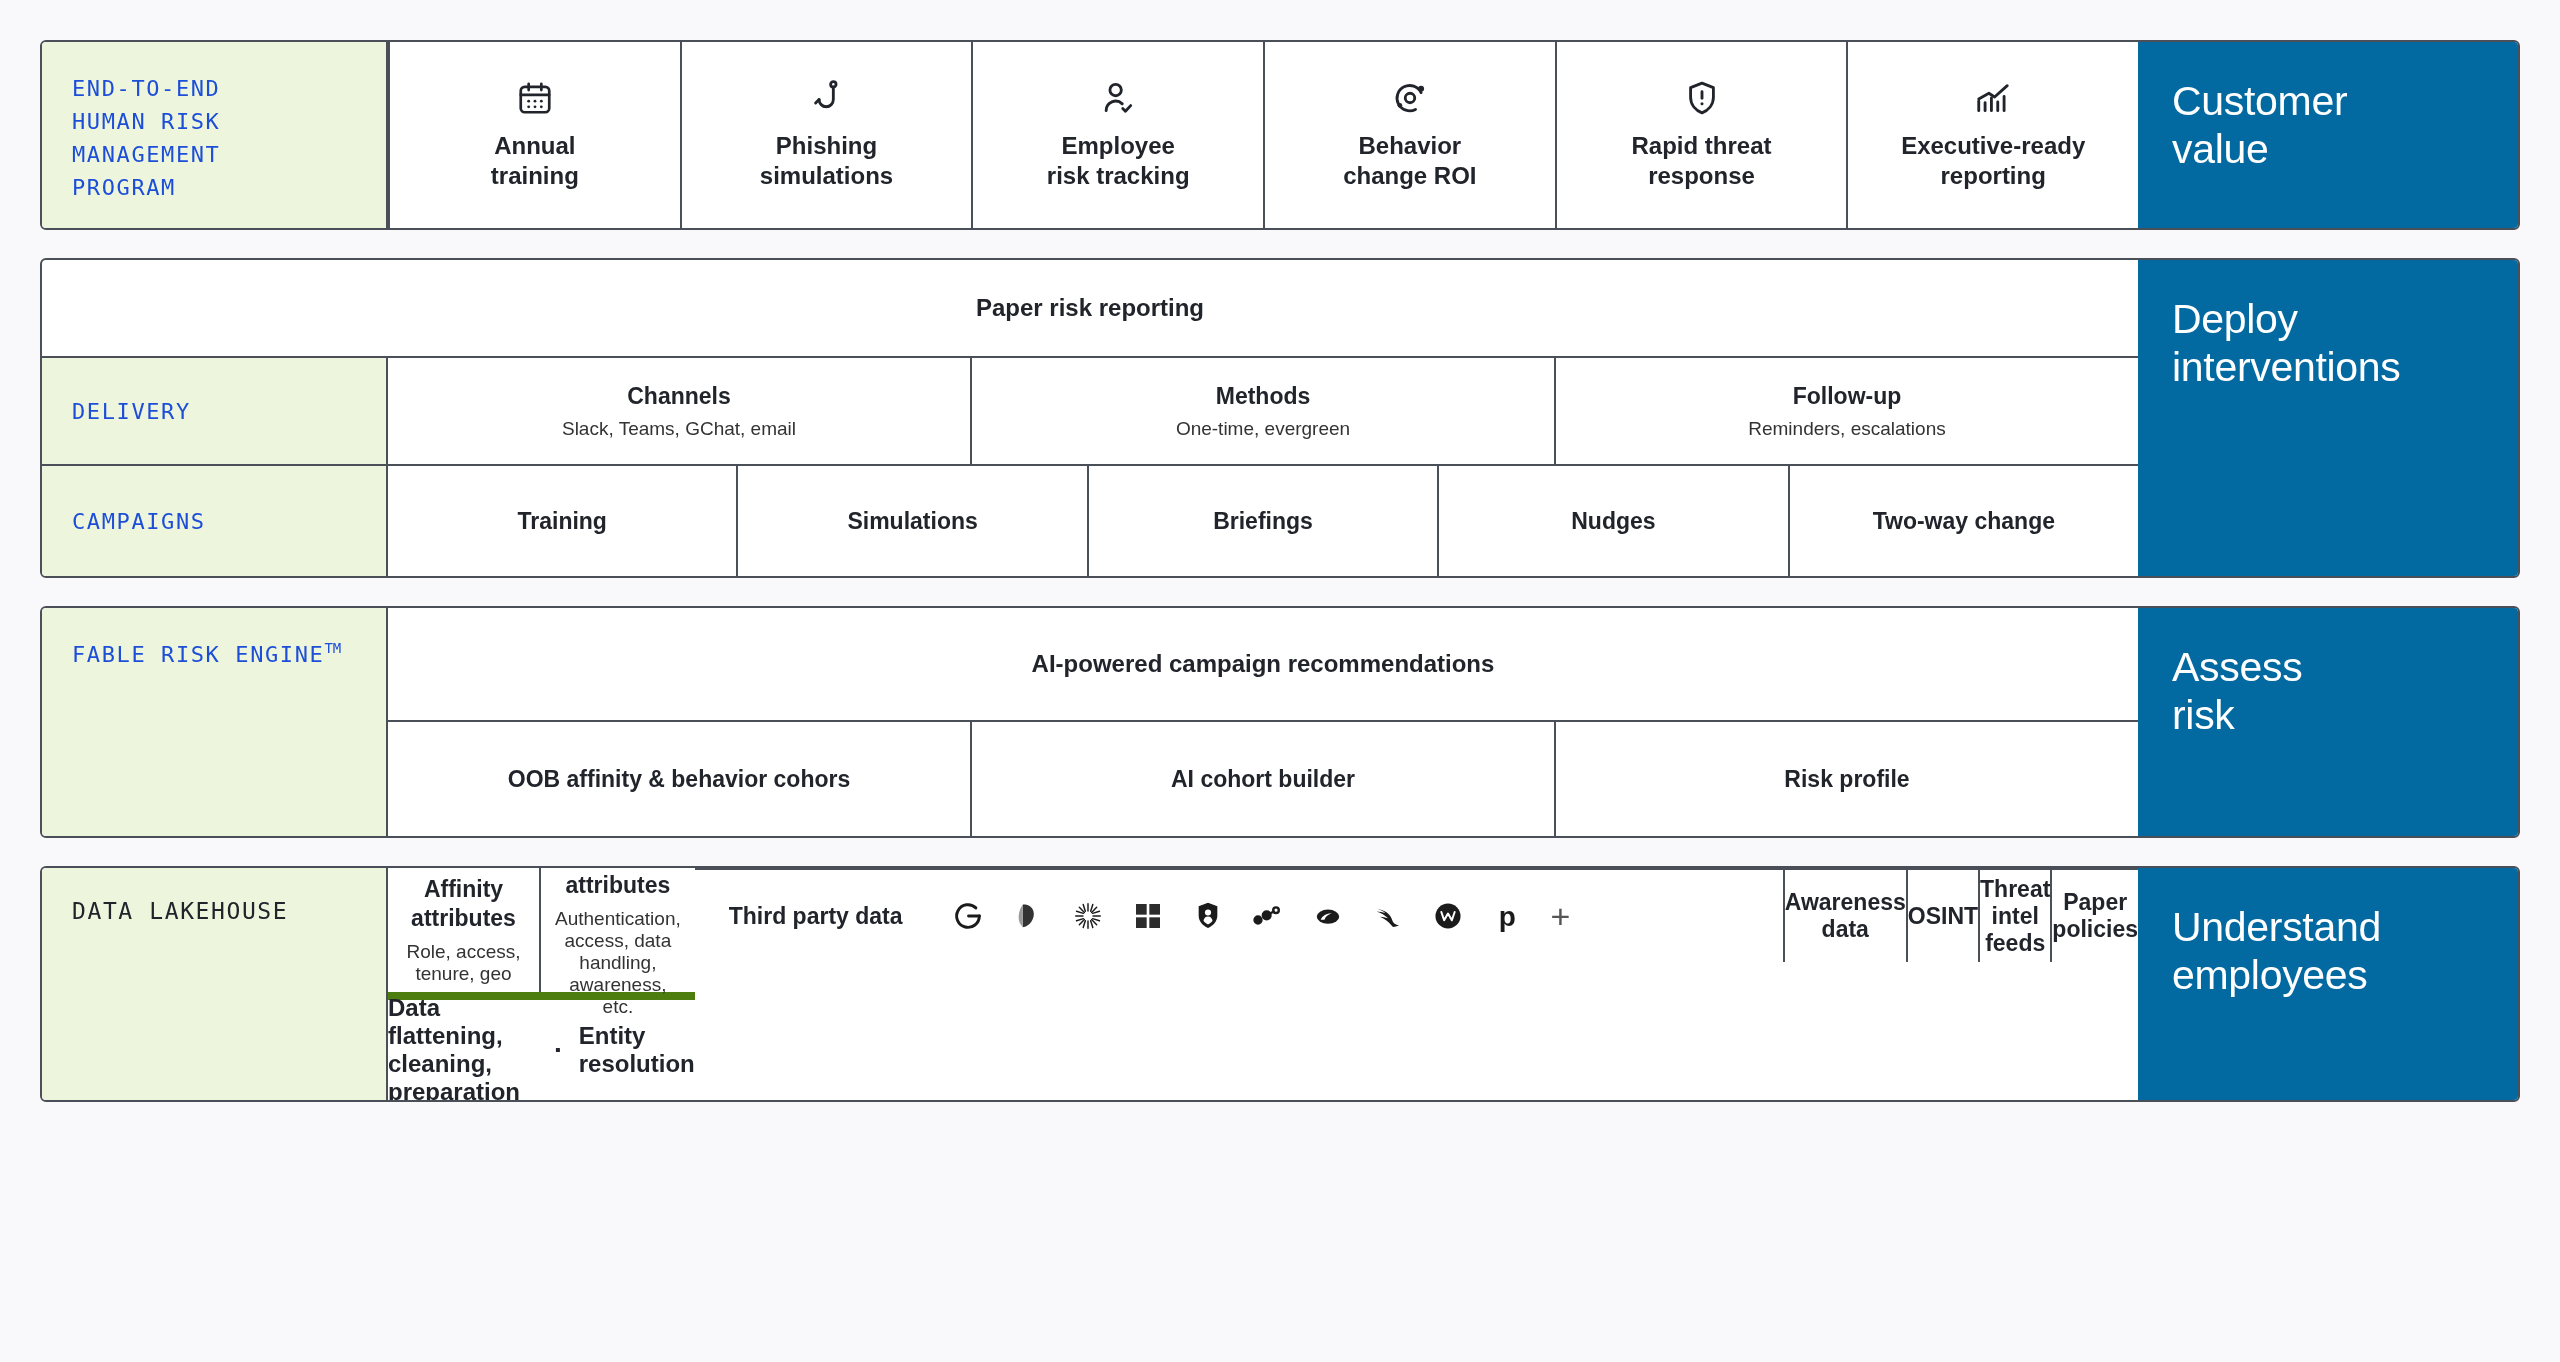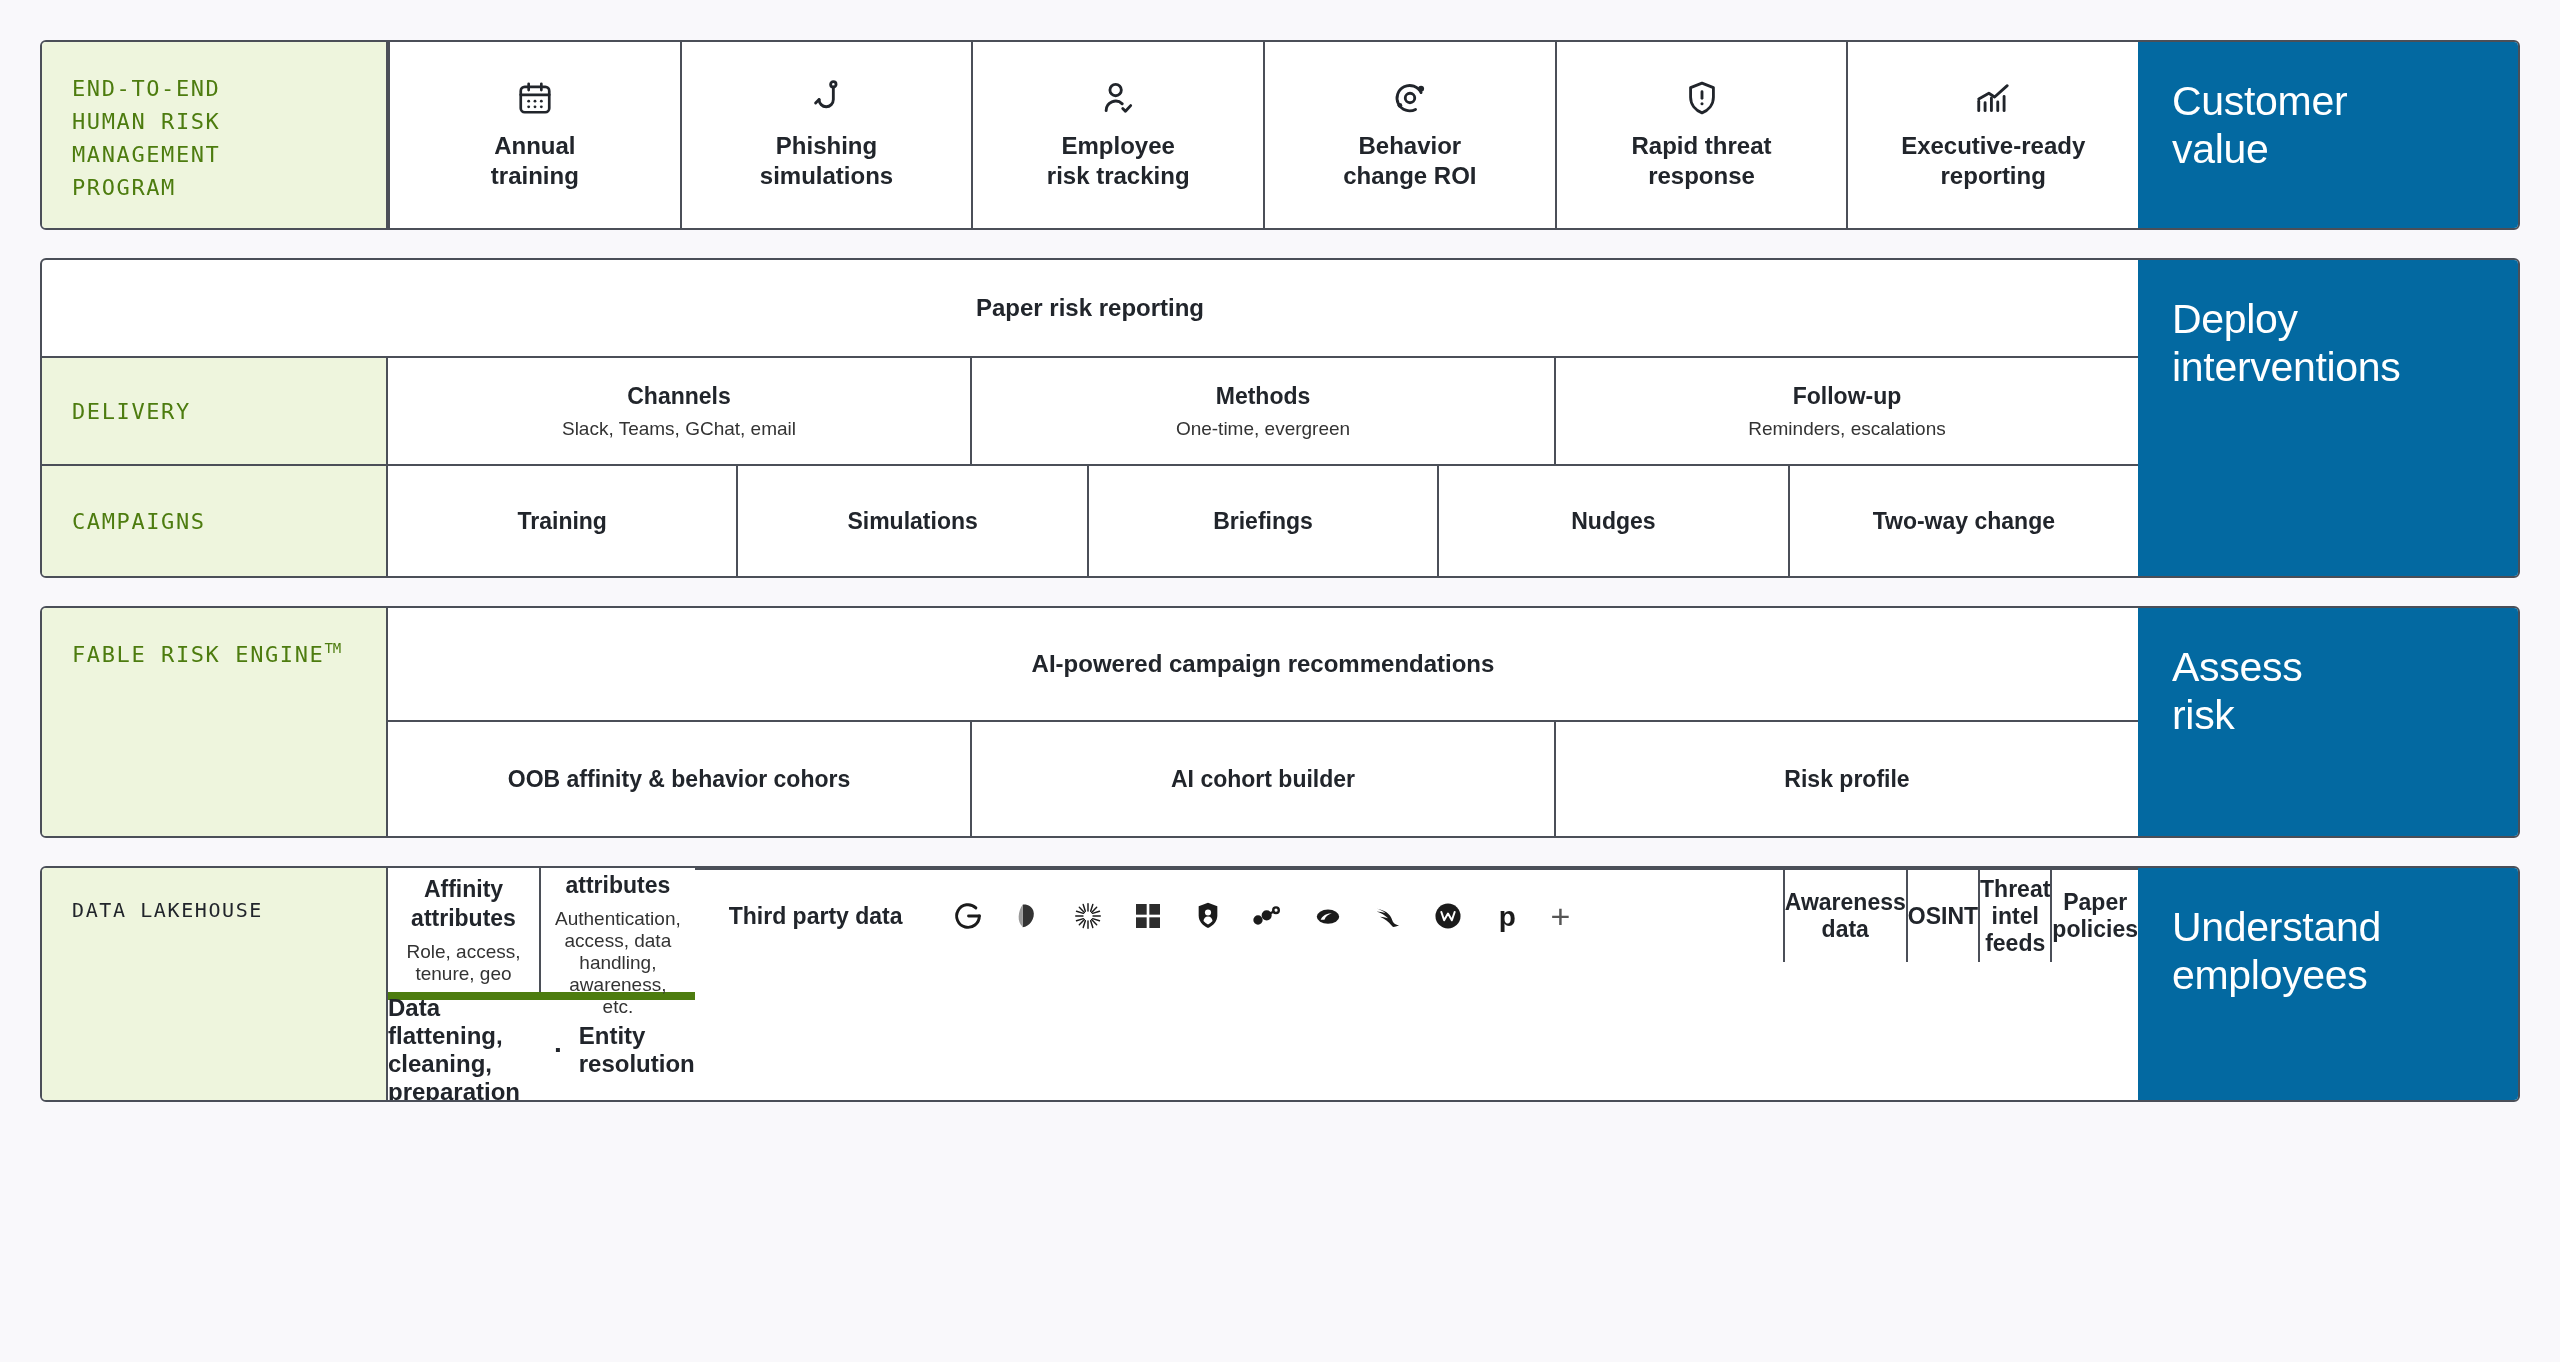--- a/index.html
+++ b/index.html
@@ -58,21 +58,21 @@
   .label-col {
     flex: 0 0 346px;
     background: #eef5dd;
     display: flex;
     align-items: center;
     padding: 0 30px;
     font-family: "DejaVu Sans Mono", monospace;
     font-size: 22px;
     letter-spacing: 1.6px;
     line-height: 1.5;
-    color: #4d7c0f;
+    color: #1d4ed8;
     border-right: 2px solid #4b4f58;
   }
   .label-col.top { align-items: flex-start; padding-top: 30px; }
   .label-col .tm { font-size: 14px; vertical-align: super; letter-spacing: 0; }
 
   
   #band1 { height: 190px; }
   #band1 .band-body { flex-direction: row; }
   #band1 .label-col { flex: 0 0 346px; }
   #band1 .vcell {
@@ -128,21 +128,21 @@
     flex: 1 1 0; display: flex; align-items: center; justify-content: center;
     border-left: 2px solid #4b4f58; font-size: 23px; font-weight: bold; text-align: center;
   }
   #band4 .bcell:first-of-type { border-left: none; }
 
   
   #band4 .lhbody { flex: 1 1 auto; display: flex; }
   #band4 .leftgreen {
     flex: 0 0 346px; background: #eef5dd; border-right: 2px solid #4b4f58;
     display: flex; align-items: flex-start; padding: 30px;
-    font-family: "DejaVu Sans Mono", monospace; font-size: 20px; letter-spacing: 1.6px;
+    font-family: "DejaVu Sans Mono", monospace; font-size: 23px; letter-spacing: 1.6px;
   }
 </style>
 </head>
 <body>
 
 <div class="canvas">
 
   <div class="band" id="band1">
     <div class="band-body">
       <div class="label-col top" style="white-space:pre-line;">END-TO-END

